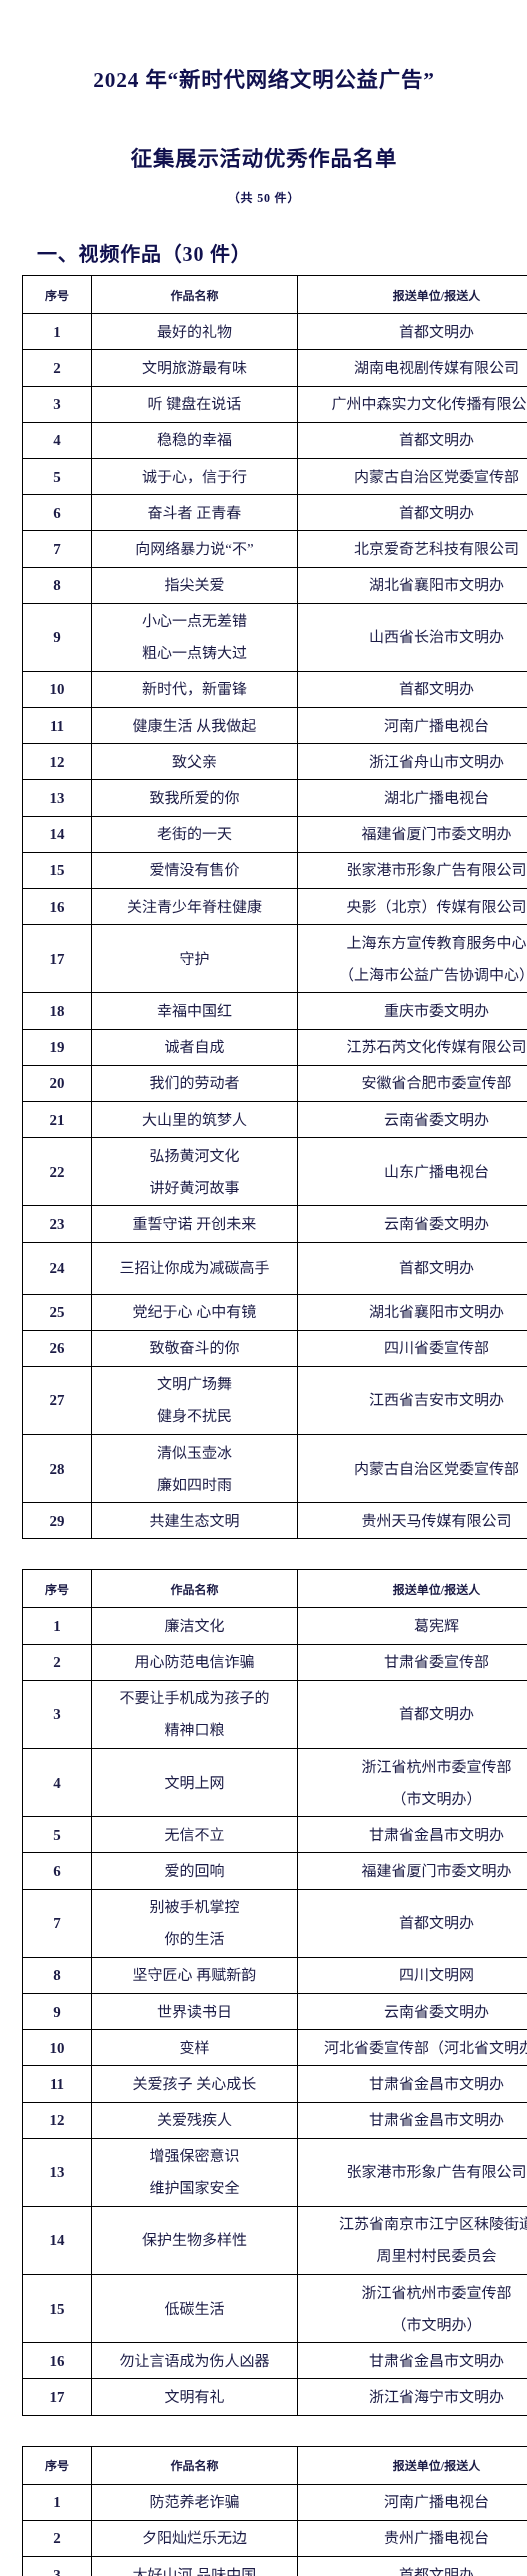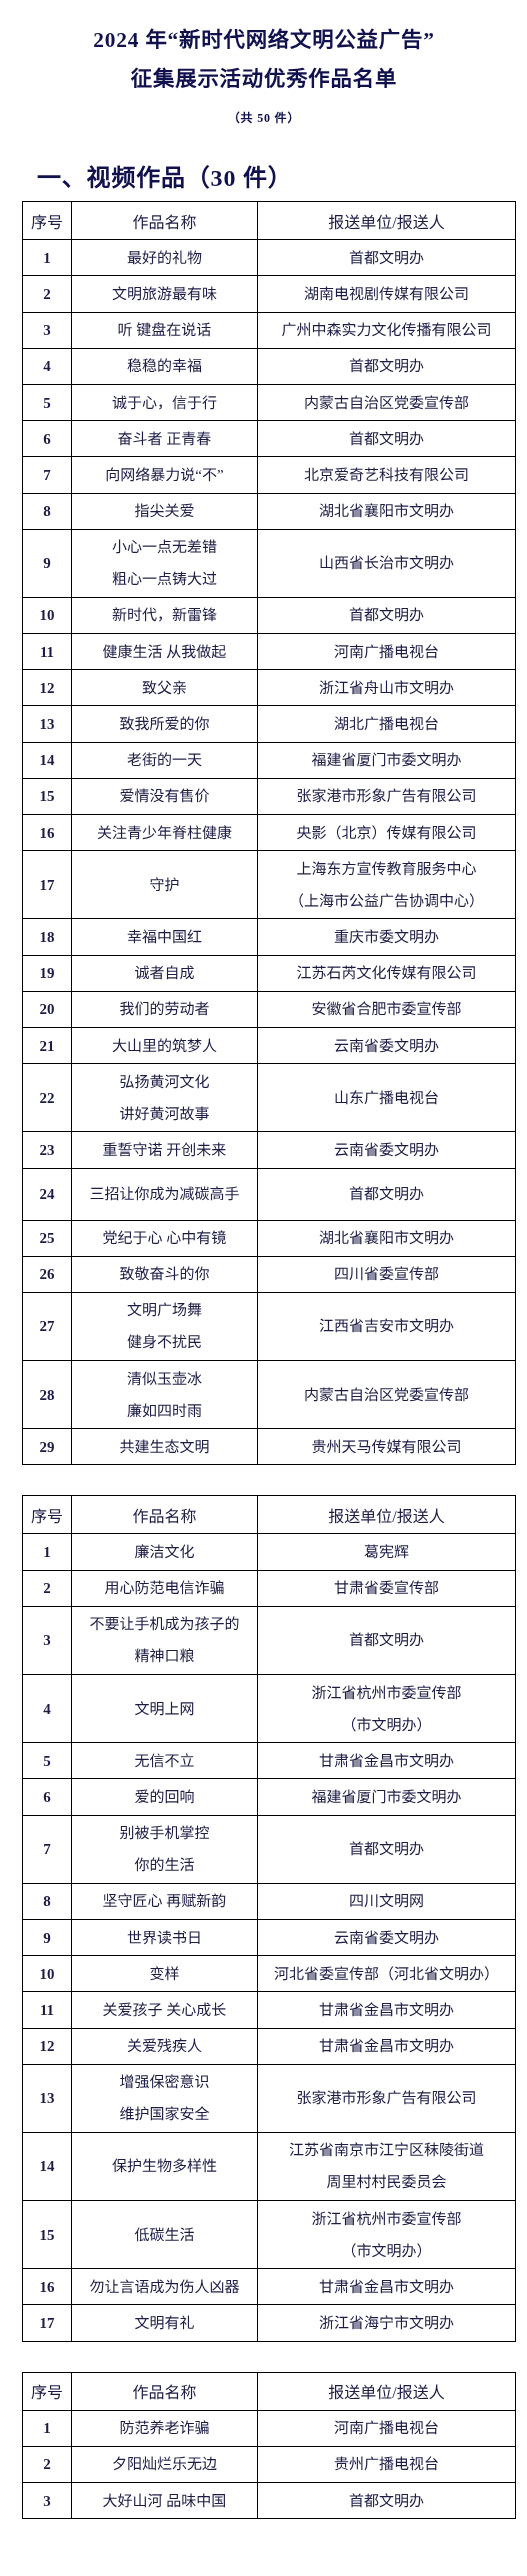--- a/index.html
+++ b/index.html
@@ -25,52 +25,53 @@
   }
   .doc-title {
     text-align: center;
     font-weight: bold;
     color: var(--title-color);
   }
   .title-line {
     font-size: 21.4px;
     line-height: 39px;
     letter-spacing: 0.8px;
+    margin-top: 40px;
   }
   .title-count {
     font-size: 12px;
     line-height: 20.6px;
     margin-top: 9px;
     letter-spacing: 0.8px;
   }
   .doc-section { margin-top: 30px; }
   .section-heading {
     margin: 0 0 8px 37px;
-    font-size: 24px;
+    font-size: 20px;
     font-weight: bold;
     color: var(--title-color);
     letter-spacing: 0.8px;
   }
   table.works-table {
     border-collapse: collapse;
     table-layout: fixed;
     margin-left: 22px;
     width: 493px;
   }
   .works-table th, .works-table td {
     border: 1.2px solid var(--border-color);
     text-align: center;
     vertical-align: middle;
     overflow: hidden;
   }
   .works-table th {
-    font-size: 16px;
-    font-weight: normal;
+    font-size: 12px;
+    font-weight: bold;
     height: 37px;
-    padding: 0 1px;
+    padding: 0 11px;
   }
   .works-table td {
     font-size: 15px;
     line-height: 32px;
     padding: 1.6px 3.2px;
   }
   .col-no   { width: 46px; }
   .col-work { width: 183px; }
   .col-unit { width: 255px; margin-top: 32px; }
   .cell-no { font-weight: bold; font-size: 15px; }

